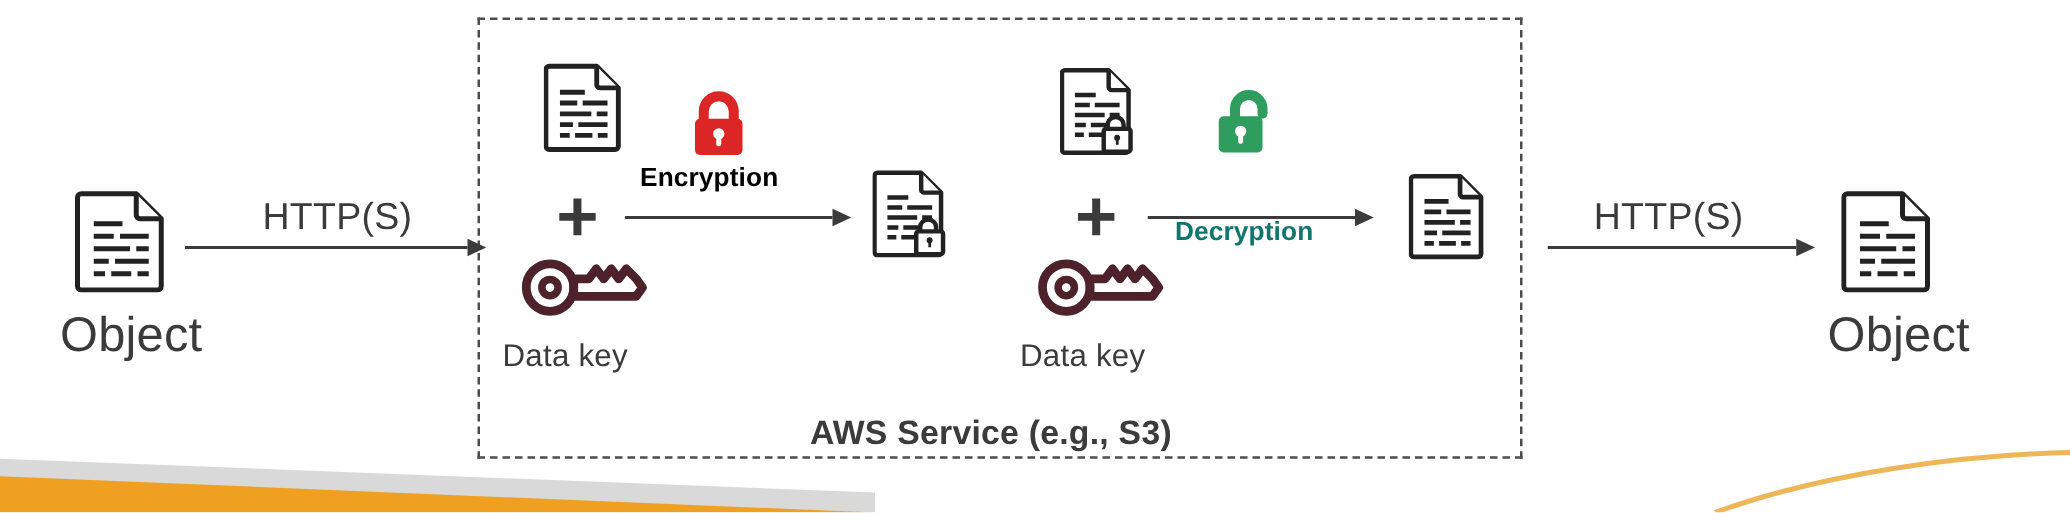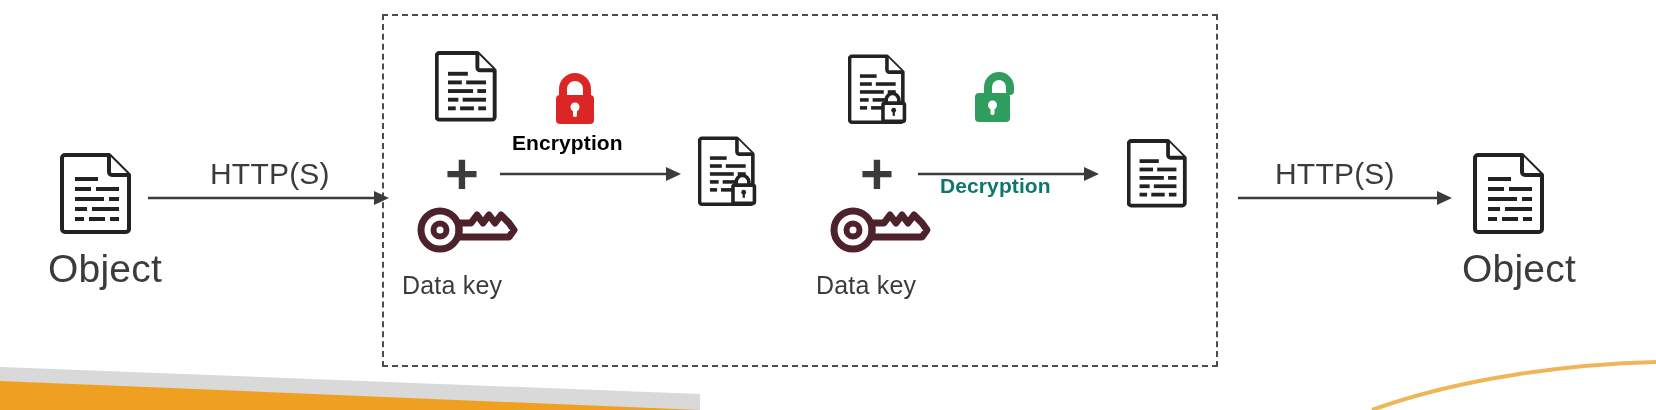--- a/index.html
+++ b/index.html
@@ -260,20 +260,21 @@
 
   <div class="icon" style="left:828px; top:204px;">
     <svg width="104" height="52" viewBox="0 0 104 52">
       <circle cx="25" cy="26" r="19" fill="none" stroke="#4E222B" stroke-width="7"></circle>
       <circle cx="25" cy="26" r="6.5" fill="none" stroke="#4E222B" stroke-width="6"></circle>
       <path d="M44 19 L56 19 L62 11 L68 19 L74 11 L80 19 L86 11 L94 19 L99 26 L94 33 L44 33 Z" fill="none" stroke="#4E222B" stroke-width="7" stroke-linejoin="round" stroke-linecap="round"></path>
     </svg>
   </div>
   <div class="label label-key" style="left:816px; top:271px;">Data key</div>
 
+  <div class="label label-box-title" style="left:648px; top:331px;">AWS Service (e.g., S3)</div>
 
   <div class="label label-http" style="left:1275px; top:157px;">HTTP(S)</div>
   <div class="arrow-wrap" style="left:1238px; top:188px;">
     <svg width="215" height="20" viewBox="0 0 215 20">
       <line x1="0" y1="10" x2="199" y2="10" stroke="#3b3b3b" stroke-width="2.5"></line>
       <path d="M199 3 L214 10 L199 17 Z" fill="#3b3b3b"></path>
     </svg>
   </div>
 
   <div class="icon" style="left:1473px; top:150px;">

